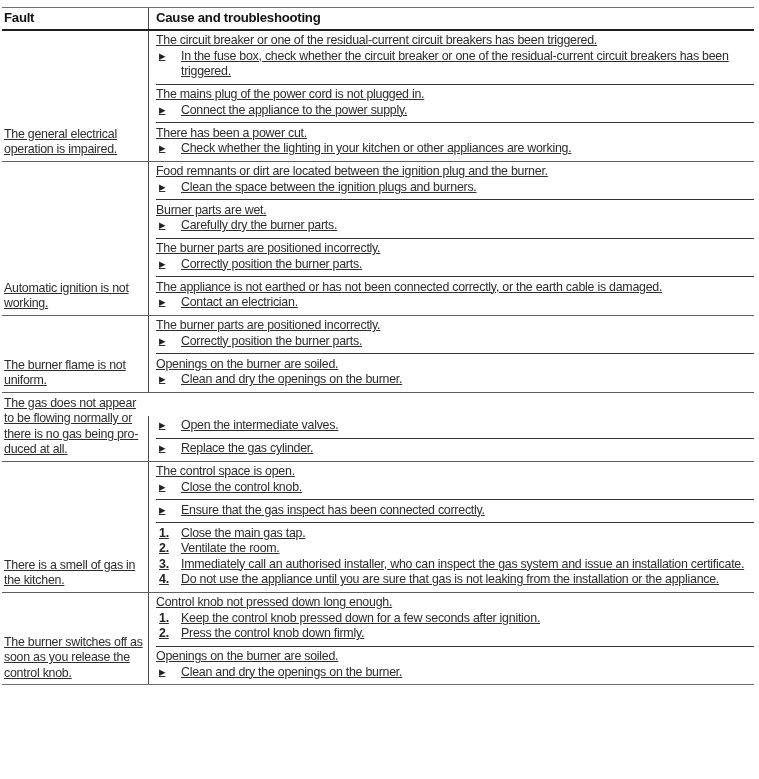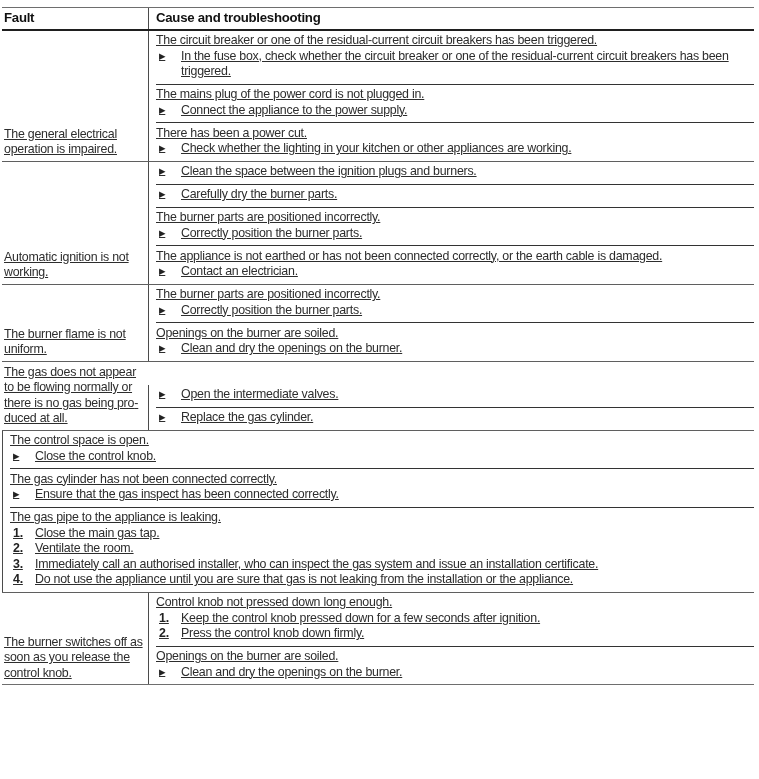--- a/index.html
+++ b/index.html
@@ -129,26 +129,28 @@
                 <span class="marker bullet">▶</span>
                 <span class="step-text">Check whether the lighting in your kitchen or other appliances are working.</span>
               </div>
             </div>
           </div>
         </div>
         <div class="row">
           <div class="fault-cell">Automatic ignition is not working.</div>
           <div class="cause-cell">
             <div class="cause-block">
+              <div class="cause-text">Food remnants or dirt are located between the ignition plug and the burner.</div>
               <div class="step">
                 <span class="marker bullet">▶</span>
                 <span class="step-text">Clean the space between the ignition plugs and burners.</span>
               </div>
             </div>
             <div class="cause-block">
+              <div class="cause-text">Burner parts are wet.</div>
               <div class="step">
                 <span class="marker bullet">▶</span>
                 <span class="step-text">Carefully dry the burner parts.</span>
               </div>
             </div>
             <div class="cause-block">
               <div class="cause-text">The burner parts are positioned incorrectly.</div>
               <div class="step">
                 <span class="marker bullet">▶</span>
                 <span class="step-text">Correctly position the burner parts.</span>
@@ -193,37 +195,36 @@
             </div>
             <div class="cause-block">
               <div class="step">
                 <span class="marker bullet">▶</span>
                 <span class="step-text">Replace the gas cylinder.</span>
               </div>
             </div>
           </div>
         </div>
         <div class="row">
+          <div class="fault-cell">There is a smell of gas in the kitchen.</div>
           <div class="cause-cell">
             <div class="cause-block">
               <div class="cause-text">The control space is open.</div>
               <div class="step">
                 <span class="marker bullet">▶</span>
                 <span class="step-text">Close the control knob.</span>
               </div>
             </div>
             <div class="cause-block">
-              <div class="cause-text">The gas cylinder has not been connected correctly.</div>
               <div class="step">
                 <span class="marker bullet">▶</span>
                 <span class="step-text">Ensure that the gas inspect has been connected correctly.</span>
               </div>
             </div>
             <div class="cause-block">
-              <div class="cause-text">The gas pipe to the appliance is leaking.</div>
               <div class="step">
                 <span class="marker num">1.</span>
                 <span class="step-text">Close the main gas tap.</span>
               </div>
               <div class="step">
                 <span class="marker num">2.</span>
                 <span class="step-text">Ventilate the room.</span>
               </div>
               <div class="step">
                 <span class="marker num">3.</span>

